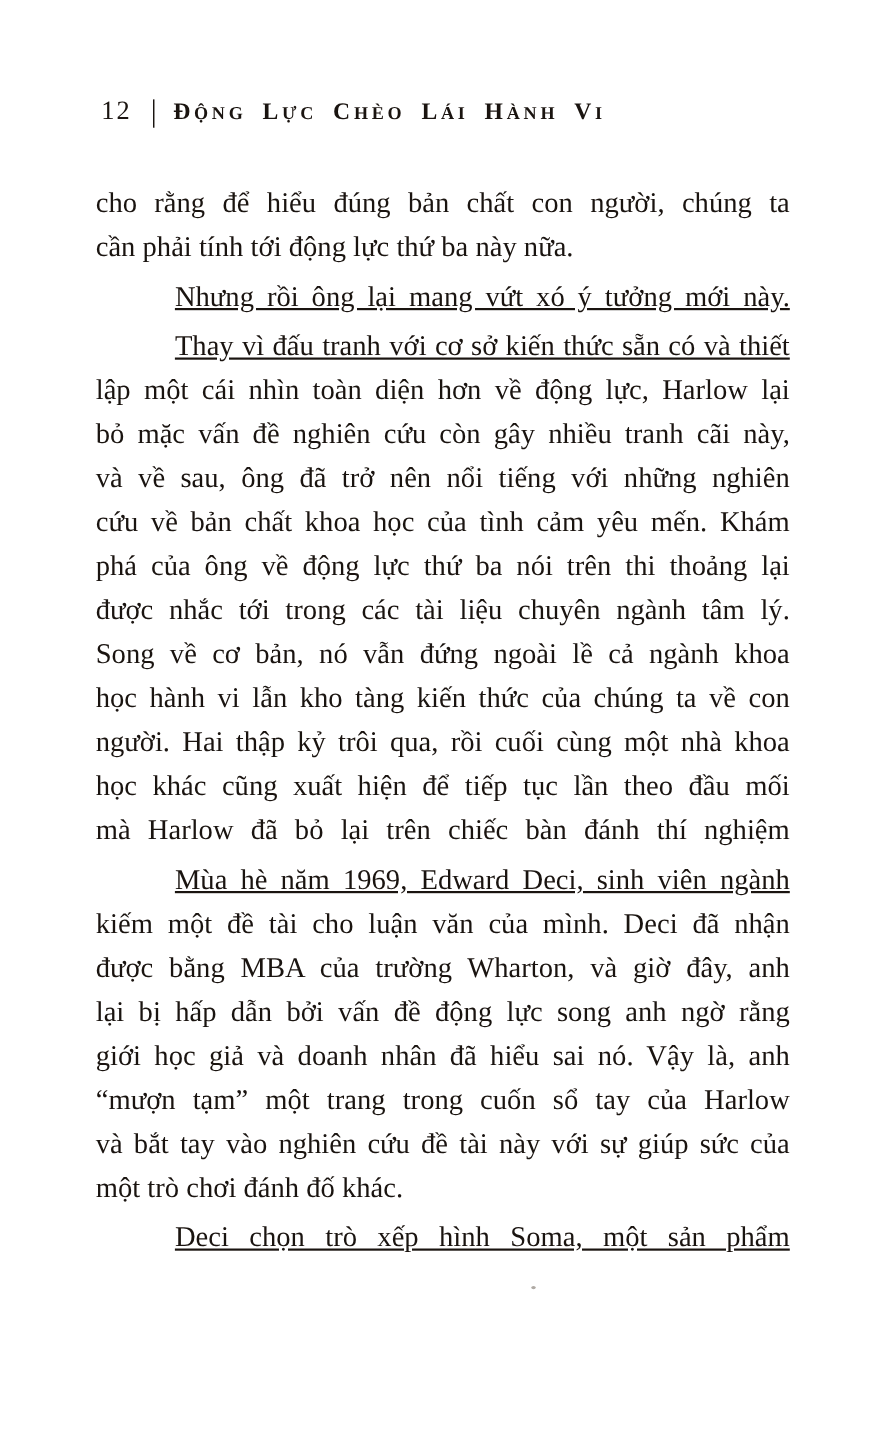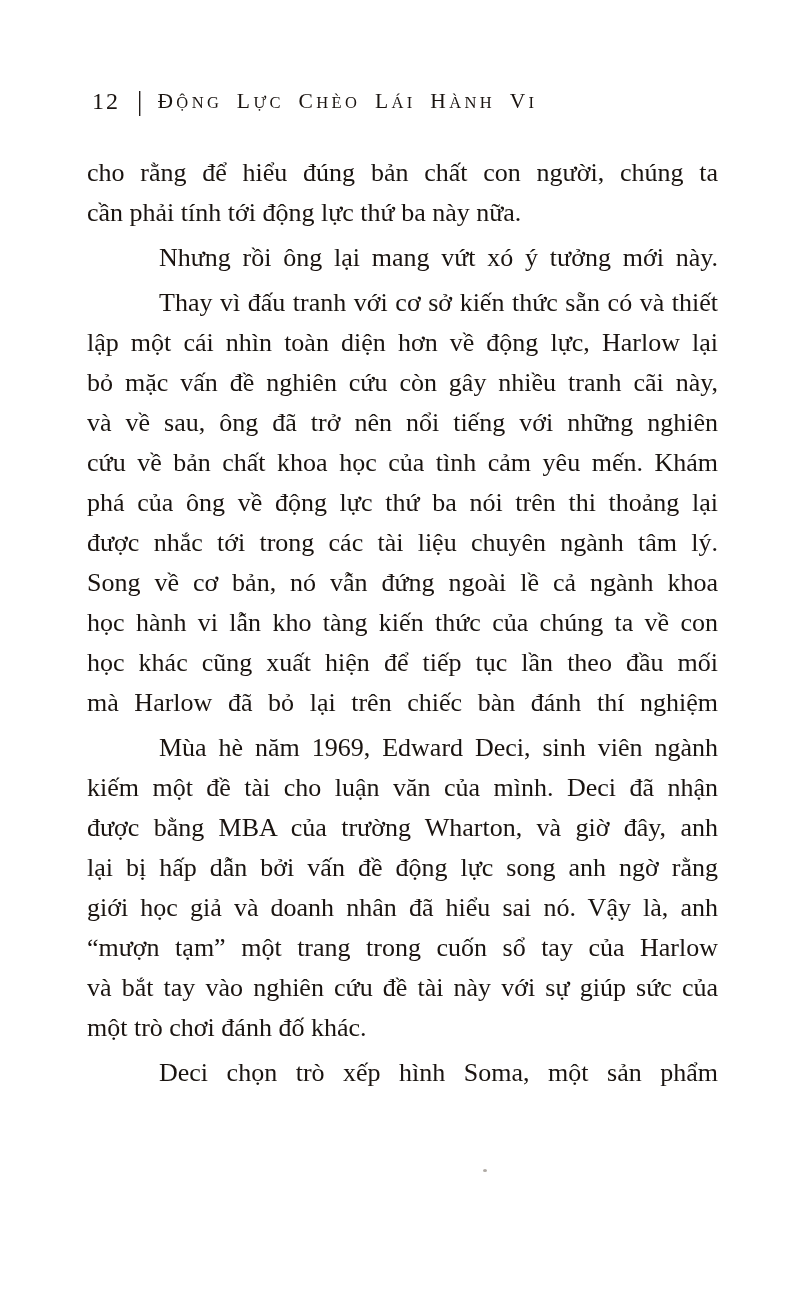--- a/index.html
+++ b/index.html
@@ -31,33 +31,34 @@
   .sep {
     font-size: 27px;
     margin: 0 15px 0 17px;
     transform: scaleY(1.05);
     line-height: 1;
   }
   .running-title {
     font-size: 16.5px;
     letter-spacing: 3.4px;
     word-spacing: 7px;
+    font-weight: bold;
   }
   .running-title .cap { font-size: 21.5px; letter-spacing: 3.4px; }
   
   .body-text {
     position: absolute;
     left: 87px; top: 153px;
     width: 631px;
     font-size: 26px;
     line-height: 40px;
   }
   .paragraph { margin-top: 5px; }
-  .paragraph:first-child { margin-top: 0; }
-  .paragraph.indent .line:first-child { padding-left: 72px; }
+  .paragraph:first-child { margin-top: 12px; }
+  .paragraph.indent .line:first-child { padding-left: 72px; text-decoration: underline; }
   .line {
     text-align: justify;
     text-align-last: justify;
     text-justify: inter-word;
   }
   .line.ragged { text-align-last: left; }
   
   .speck {
     position: absolute;
     left: 483px; top: 1169px;
@@ -89,20 +90,21 @@
       <div class="paragraph indent">
         <div class="line">Thay vì đấu tranh với cơ sở kiến thức sẵn có và thiết</div>
         <div class="line">lập một cái nhìn toàn diện hơn về động lực, Harlow lại</div>
         <div class="line">bỏ mặc vấn đề nghiên cứu còn gây nhiều tranh cãi này,</div>
         <div class="line">và về sau, ông đã trở nên nổi tiếng với những nghiên</div>
         <div class="line">cứu về bản chất khoa học của tình cảm yêu mến. Khám</div>
         <div class="line">phá của ông về động lực thứ ba nói trên thi thoảng lại</div>
         <div class="line">được nhắc tới trong các tài liệu chuyên ngành tâm lý.</div>
         <div class="line">Song về cơ bản, nó vẫn đứng ngoài lề cả ngành khoa</div>
         <div class="line">học hành vi lẫn kho tàng kiến thức của chúng ta về con</div>
+        <div class="line">người. Hai thập kỷ trôi qua, rồi cuối cùng một nhà khoa</div>
         <div class="line">học khác cũng xuất hiện để tiếp tục lần theo đầu mối</div>
         <div class="line">mà Harlow đã bỏ lại trên chiếc bàn đánh thí nghiệm</div>
       </div>
       <div class="paragraph indent">
         <div class="line">Mùa hè năm 1969, Edward Deci, sinh viên ngành</div>
         <div class="line">kiếm một đề tài cho luận văn của mình. Deci đã nhận</div>
         <div class="line">được bằng MBA của trường Wharton, và giờ đây, anh</div>
         <div class="line">lại bị hấp dẫn bởi vấn đề động lực song anh ngờ rằng</div>
         <div class="line">giới học giả và doanh nhân đã hiểu sai nó. Vậy là, anh</div>
         <div class="line">“mượn tạm” một trang trong cuốn sổ tay của Harlow</div>

